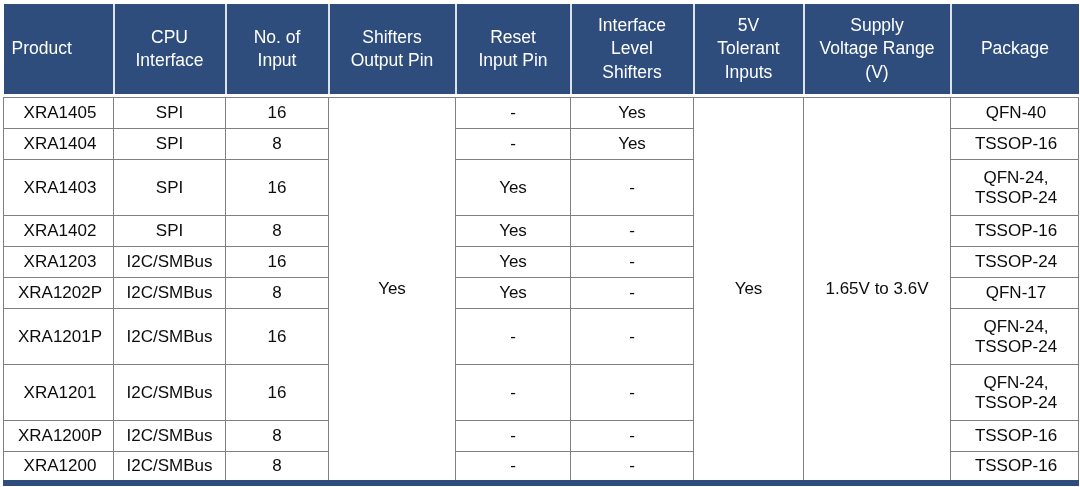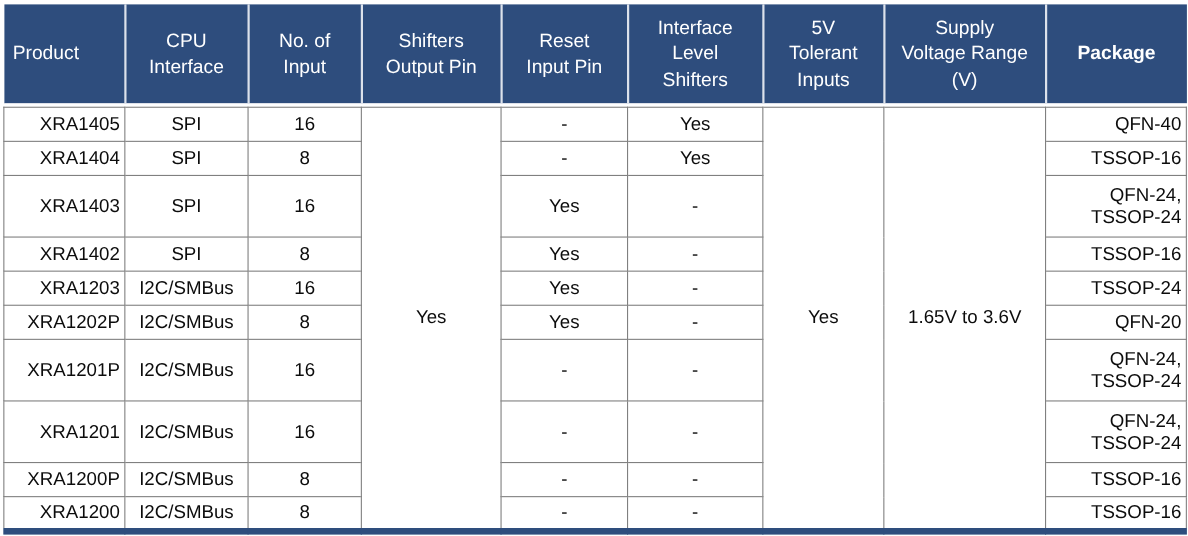--- a/index.html
+++ b/index.html
@@ -28,21 +28,21 @@
     color: #ffffff;
     font-size: 17.5px;
     font-weight: 400;
     text-align: center;
     vertical-align: middle;
     line-height: 1.32;
     padding: 2px 3px;
     border: none;
     border-right: 2px solid #dce2eb;
   }
-  thead th:last-child { border-right: none; font-weight: bold; }
+  thead th:last-child { border-right: none; }
   thead th.align-left { text-align: left; padding-left: 8px; margin-top: 14px; }
   tr.header-row { height: 90px; }
   tr.gap-row td {
     border: none;
     background: #ffffff;
     height: 3px;
     padding: 0;
     line-height: 3px;
   }
   
@@ -50,21 +50,21 @@
     border: 1px solid #808080;
     color: #0c0c0c;
     font-size: 17px;
     text-align: center;
     vertical-align: middle;
     padding: 1px 4px;
     background: #ffffff;
     overflow: hidden;
   }
   tbody td.align-left {
-    text-align: right;
+    text-align: center;
     padding-left: 7px;
   }
   tr.h-normal { height: 31px; }
   tr.h-tall   { height: 56px; margin-top: 26px; }
   .pre { white-space: pre-line; }
 </style>
 </head>
 <body>
 
 <div class="page">
@@ -150,21 +150,21 @@
         <td>Yes</td>
         <td>-</td>
         <td class="align-left pre">TSSOP-24</td>
       </tr>
       <tr class="h-normal">
         <td class="align-left">XRA1202P</td>
         <td>I2C/SMBus</td>
         <td>8</td>
         <td>Yes</td>
         <td>-</td>
-        <td class="align-left pre">QFN-20</td>
+        <td class="align-left pre">QFN-17</td>
       </tr>
       <tr class="h-tall">
         <td class="align-left">XRA1201P</td>
         <td>I2C/SMBus</td>
         <td>16</td>
         <td>-</td>
         <td>-</td>
         <td class="align-left pre">QFN-24,
 TSSOP-24</td>
       </tr>

